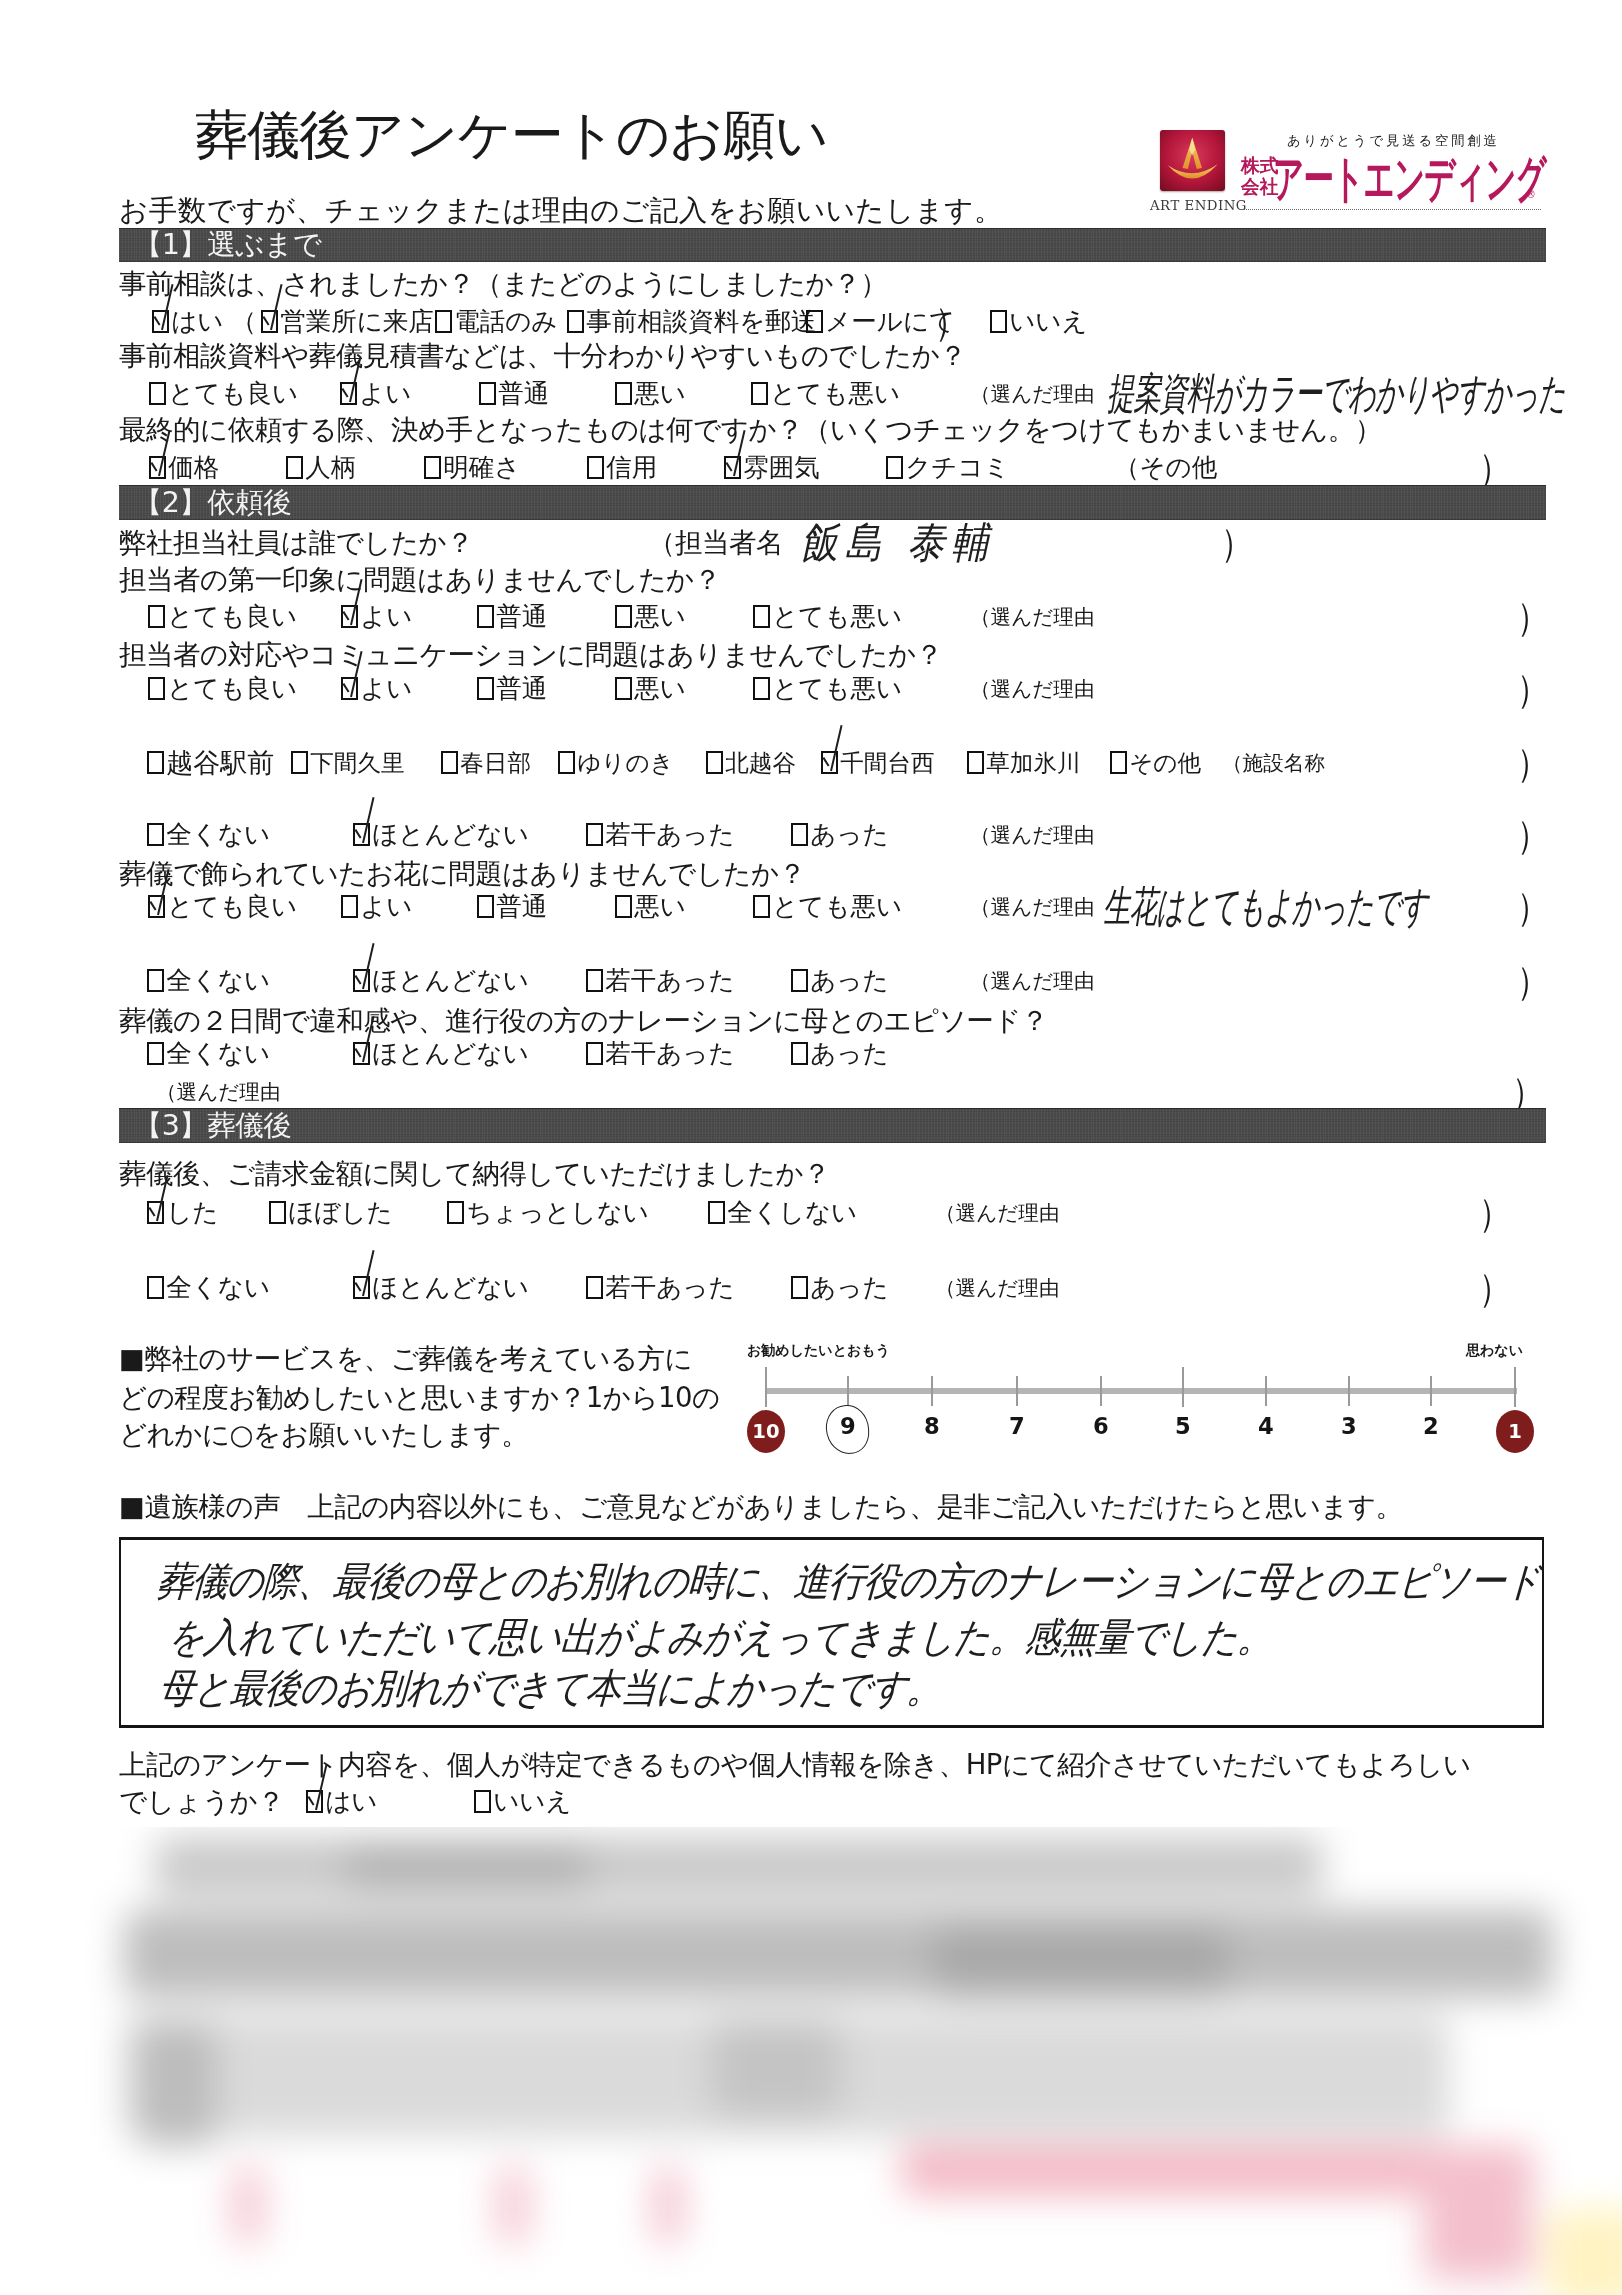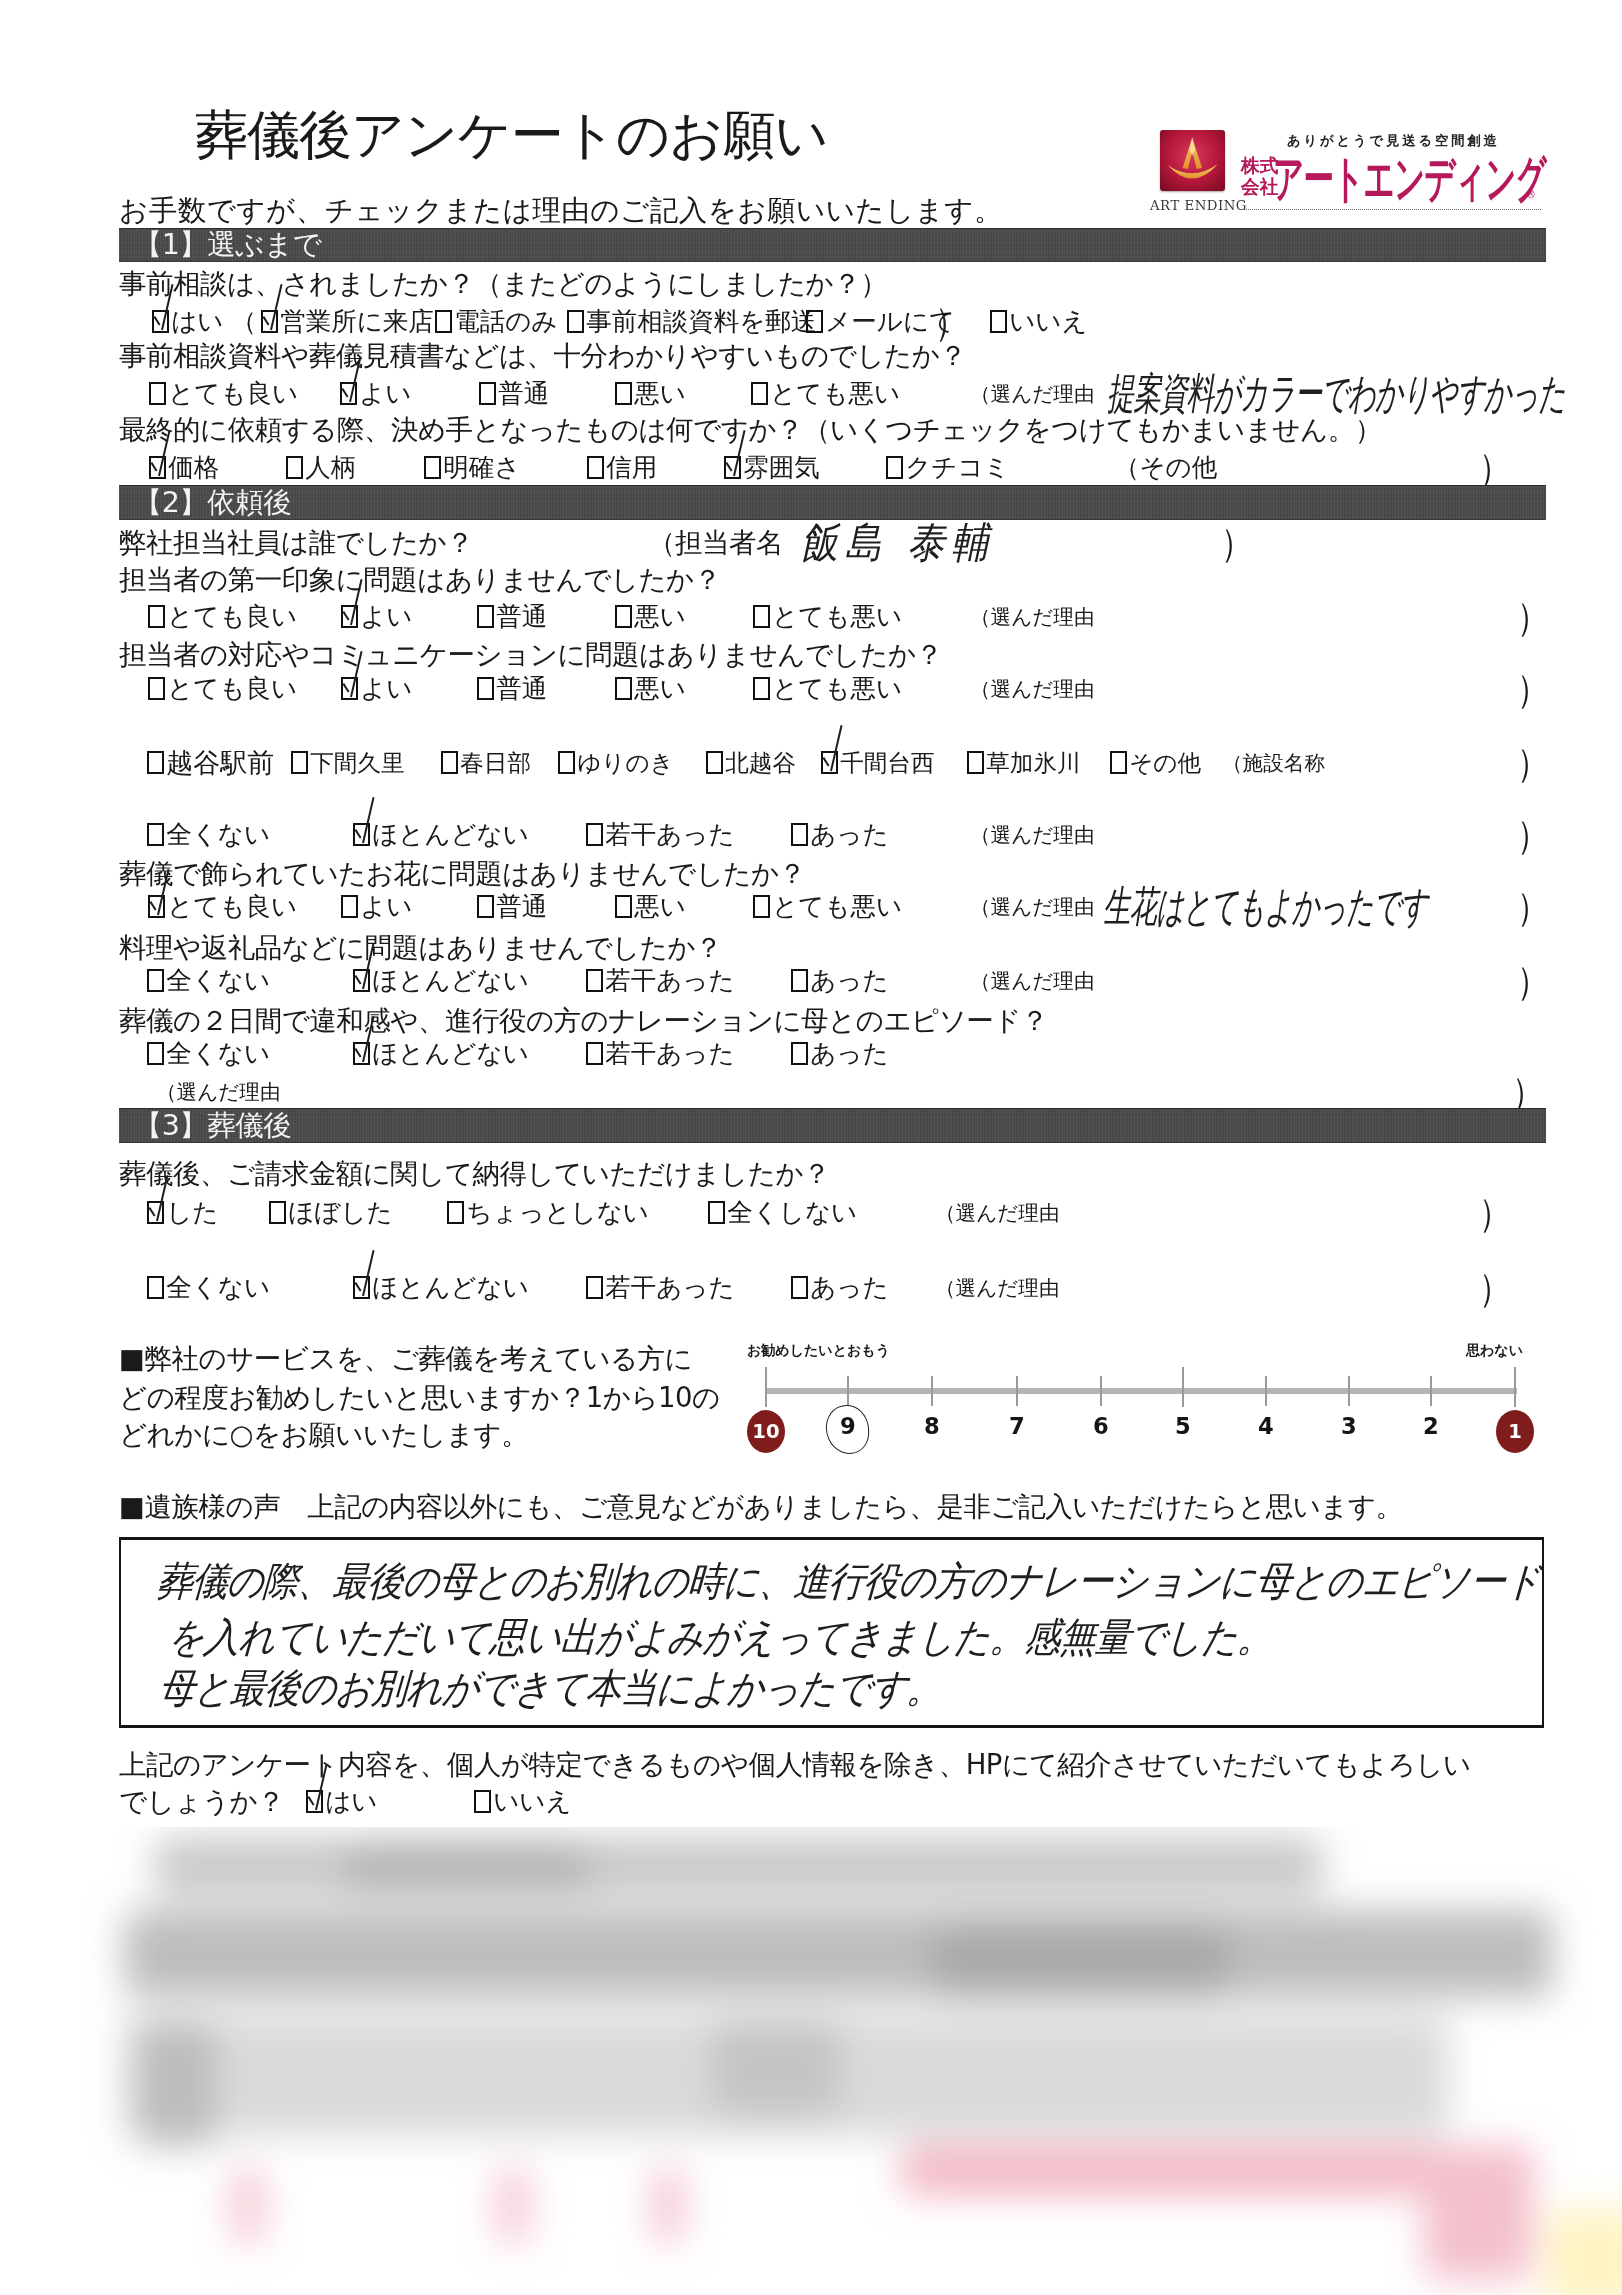--- a/index.html
+++ b/index.html
@@ -26,21 +26,21 @@
             background-color:#4b4b4b;
             background-image:repeating-linear-gradient(90deg, rgba(255,255,255,0.05) 0 1px, transparent 1px 2.9px),
                              repeating-linear-gradient(0deg, rgba(0,0,0,0.08) 0 1px, transparent 1px 2.5px);
             border-top:1.5px solid #2c2c2c; border-bottom:1px solid #3a3a3a; }
   
   .logo-icon { position:absolute; left:1160px; top:130px; width:65px; height:61px; border-radius:2.9px;
                background:radial-gradient(circle at 50% 42%, #d8385a 0%, #b3163a 55%, #720b1f 100%);
                box-shadow:0 1px 2px rgba(0,0,0,0.35); }
   .logo-en { position:absolute; left:1150px; top:198px; font-family:"DejaVu Serif", serif; font-size:13.3px;
              letter-spacing:0.5px; color:#3a3a3a; white-space:nowrap; }
-  .logo-tag { position:absolute; left:1287px; top:132px; font-size:13.3px; font-weight:bold; letter-spacing:2.9px;
+  .logo-tag { position:absolute; left:1287px; top:132px; font-size:13.3px; font-weight:normal; letter-spacing:2.9px;
               color:#222; white-space:nowrap;text-align:right; }
   .logo-corp { position:absolute; left:1241px; top:156px; font-size:18.7px; font-weight:bold; line-height:20.6px;
                color:#b5195b; }
   .logo-name { position:absolute; left:1273px; top:145px; font-size:51px; font-weight:bold; color:#b5195b;
                white-space:nowrap; transform:scaleX(0.6); transform-origin:left top; letter-spacing:-1.5px; }
   .logo-reg { position:absolute; left:1526px; top:189px; font-size:9.8px; color:#b5195b; }
   .logo-rule { position:absolute; left:1241px; top:209px; width:300px; border-top:1.5px dotted #6a6a6a; }
   
   .scale-bar { position:absolute; left:766px; top:1388px; width:751px; height:5.9px; background:#b4b4b4; }
   .tick { position:absolute; width:2px; background:#9a9a9a; margin-left:-1px; }
@@ -344,23 +344,20 @@
       </div>
     <div class="cell opt" style="left:753px">
         <span class="box" data-checked="false"></span>
         <span>とても悪い</span>
       </div>
     <div class="cell reason" style="left:970px">（選んだ理由</div>
     <div class="cell hand hand-sm" style="left:1103px">生花はとてもよかったです</div>
     <div class="cell paren" style="left:1517px">）</div>
   </div>
 
-  <div class="row" style="top:928px">
-    <div class="cell q" style="left:119px">料理や返礼品などに問題はありませんでしたか？</div>
-  </div>
   <div class="row" style="top:961px">
     <div class="cell opt" style="left:147px">
         <span class="box" data-checked="false"></span>
         <span>全くない</span>
       </div>
     <div class="cell opt" style="left:353px">
         <span class="box" data-checked="true"></span>
         <span>ほとんどない</span>
       </div>
     <div class="cell opt" style="left:586px">

